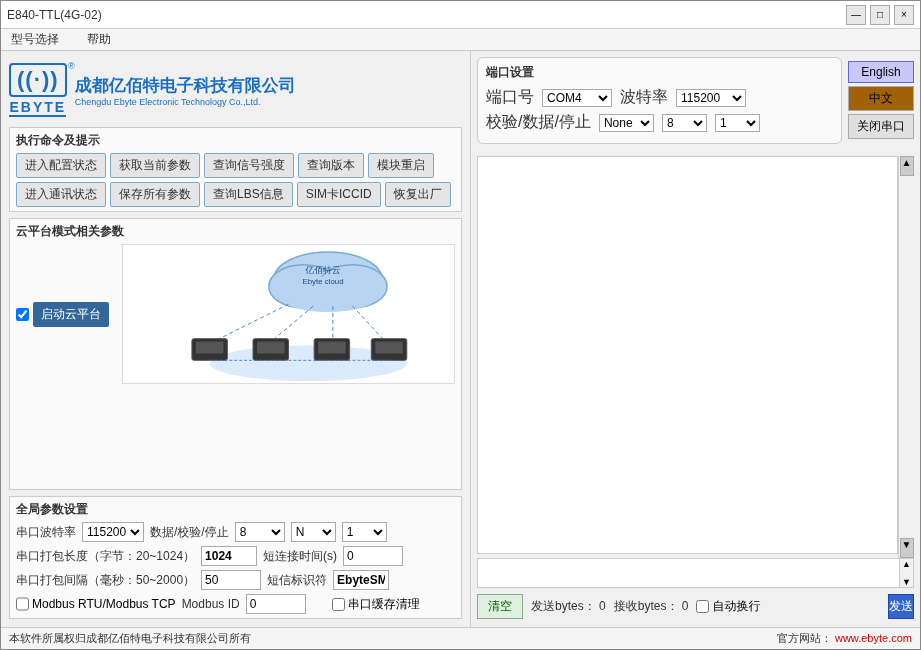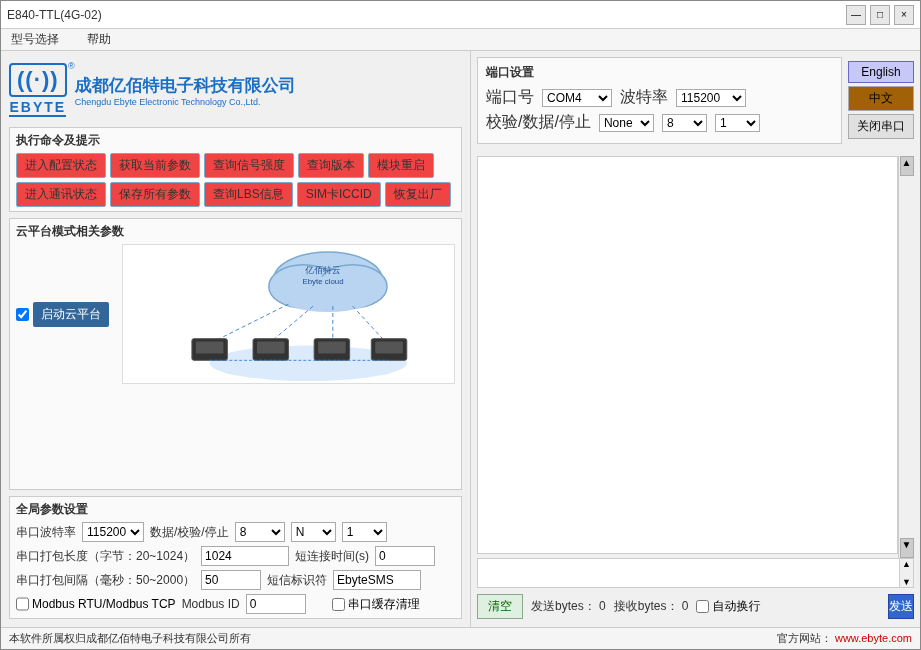--- a/index.html
+++ b/index.html
@@ -106,21 +106,21 @@
       background: #fafafa;
     }
     .cmd-row {
       display: flex;
       gap: 4px;
       margin-bottom: 4px;
     }
     .cmd-row:last-child { margin-bottom: 0; }
     .cmd-btn {
       padding: 3px 8px;
-      background: #ef4444;
+      background: #e5e5e5;
       border: 1px solid #7aabcc;
       cursor: pointer;
       font-size: 12px;
       color: #333;
       font-family: inherit;
       border-radius: 2px;
     }
     
     .mode-section {
       border: 1px solid #ccc;
@@ -226,21 +226,21 @@
       font-family: inherit;
     }
     .param-input {
       height: 20px;
       font-size: 12px;
       border: 1px solid #aaa;
       padding: 0 3px;
       font-family: inherit;
       width: 60px;
     }
-    .param-input.wide { width: 88px; }
+    .param-input.wide { width: 56px; font-weight: bold; }
     .checkbox-label {
       display: flex;
       gap: 3px;
       font-size: 12px;
     }
     
     .footer-bar {
       border-top: 1px solid #ccc;
       padding: 3px 8px;
       font-size: 11px;
@@ -516,21 +516,21 @@
             <input type="checkbox" style="">
             <span>串口缓存清理</span>
           </label>
         </div>
       </div>
     </div>
 
     <div class="right-panel">
 
       <div style="display:flex;gap:6px;margin-bottom:6px;">
-        <div class="port-settings" style="flex:1;">
+        <div class="port-settings" style="flex:1;border-radius:6px;">
           <div class="port-settings-title">端口设置</div>
           <div class="port-row">
             <span class="port-label">端口号</span>
             <select class="port-select">
               <option>COM4</option>
             </select>
             <span class="port-label">波特率</span>
             <select class="port-select">
               <option>115200</option>
             </select>

